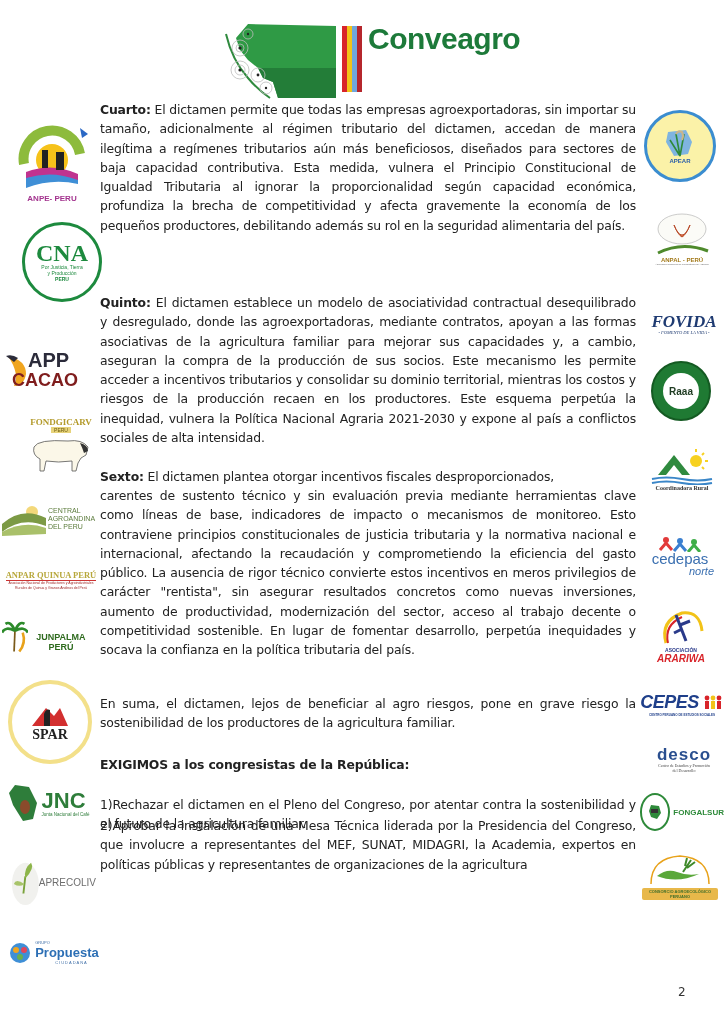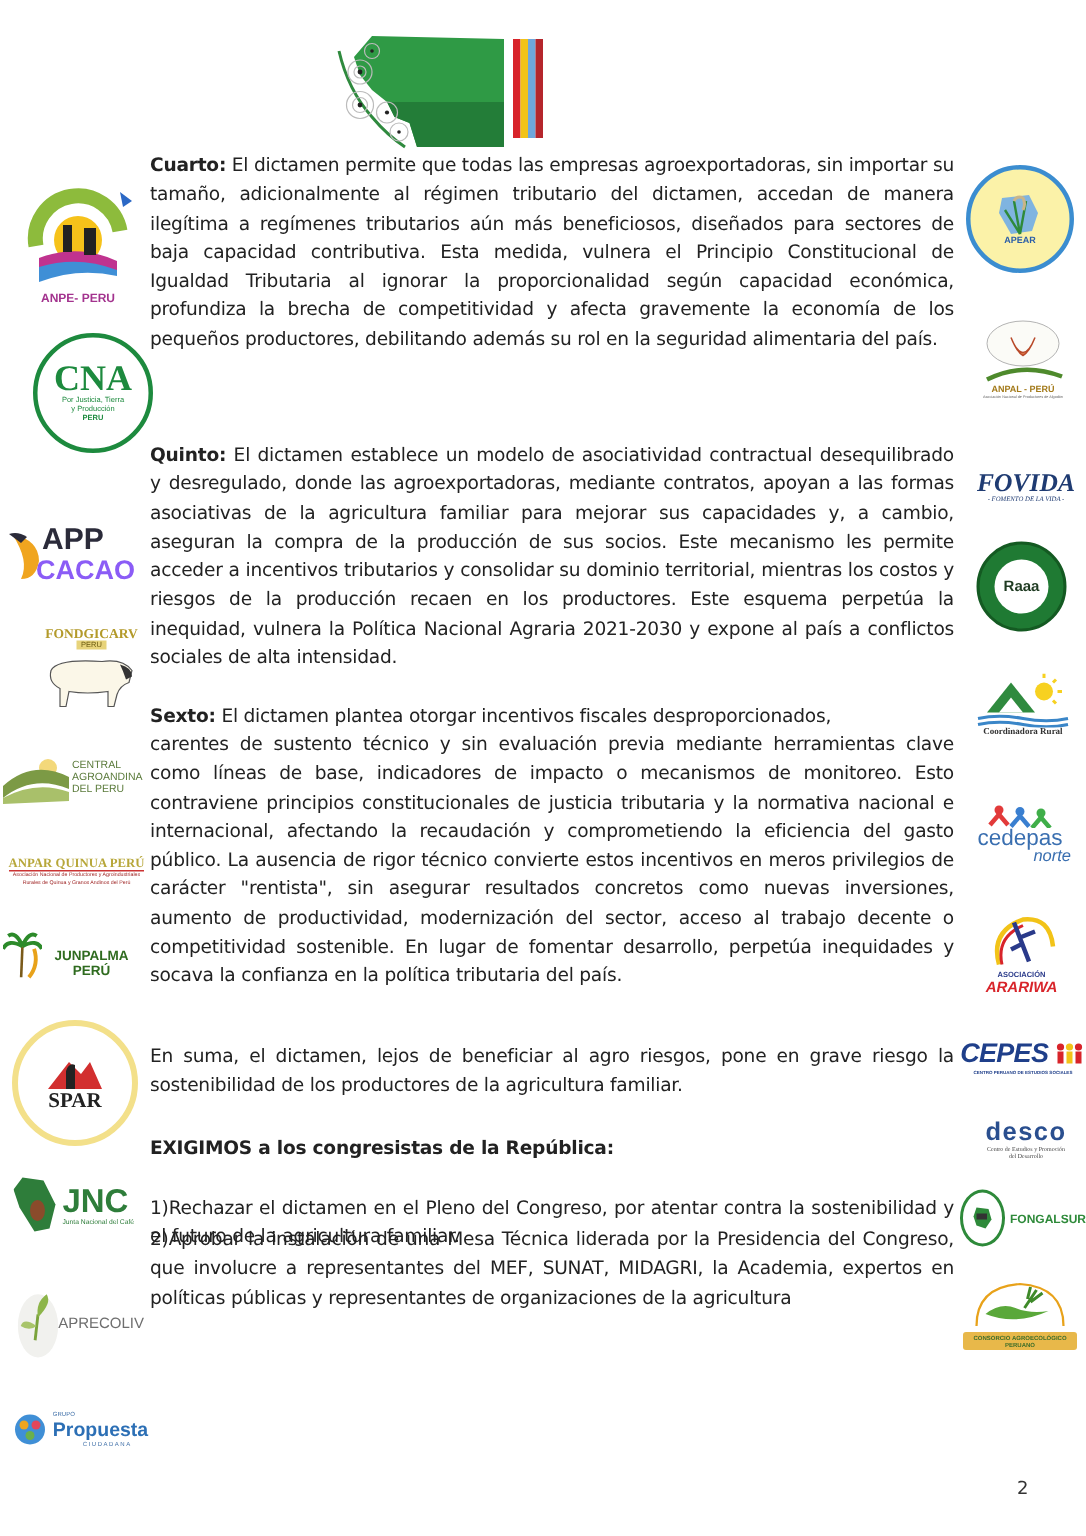--- a/index.html
+++ b/index.html
@@ -49,20 +49,21 @@
         <circle cx="48" cy="68" r="1.2"></circle>
         <circle cx="30" cy="14" r="1.2"></circle>
       </g>
   </svg>
   <div class="conv-stripes">
     <span style="background:#d8242a"></span>
       <span style="background:#f2c318"></span>
       <span style="background:#6fa7dc"></span>
       <span style="background:#b5262c"></span>
   </div>
+  <div class="conv-title">Conveagro</div>
 </div>
 
 <p class="para" style="top:100px; margin:0;"><b>Cuarto:</b><span> El dictamen permite que todas las empresas agroexportadoras, sin importar su tamaño, adicionalmente al régimen tributario del dictamen, accedan de manera ilegítima a regímenes tributarios aún más beneficiosos, diseñados para sectores de baja capacidad contributiva. Esta medida, vulnera el Principio Constitucional de Igualdad Tributaria al ignorar la proporcionalidad según capacidad económica, profundiza la brecha de competitividad y afecta gravemente la economía de los pequeños productores, debilitando además su rol en la seguridad alimentaria del país.</span></p>
 
 <p class="para" style="top:293px; margin:0;"><b>Quinto:</b><span> El dictamen establece un modelo de asociatividad contractual desequilibrado y desregulado, donde las agroexportadoras, mediante contratos, apoyan a las formas asociativas de la agricultura familiar para mejorar sus capacidades y, a cambio, aseguran la compra de la producción de sus socios. Este mecanismo les permite acceder a incentivos tributarios y consolidar su dominio territorial, mientras los costos y riesgos de la producción recaen en los productores. Este esquema perpetúa la inequidad, vulnera la Política Nacional Agraria 2021-2030 y expone al país a conflictos sociales de alta intensidad.</span></p>
 
 <div class="para" style="top:467px; text-align:left;"><b>Sexto:</b><span> El dictamen plantea otorgar incentivos fiscales desproporcionados,</span></div>
 <p class="para" style="top:486px; margin:0;">carentes de sustento técnico y sin evaluación previa mediante herramientas clave como líneas de base, indicadores de impacto o mecanismos de monitoreo. Esto contraviene principios constitucionales de justicia tributaria y la normativa nacional e internacional, afectando la recaudación y comprometiendo la eficiencia del gasto público. La ausencia de rigor técnico convierte estos incentivos en meros privilegios de carácter "rentista", sin asegurar resultados concretos como nuevas inversiones, aumento de productividad, modernización del sector, acceso al trabajo decente o competitividad sostenible. En lugar de fomentar desarrollo, perpetúa inequidades y socava la confianza en la política tributaria del país.</p>
 
 <p class="para" style="top:694px; margin:0;">En suma, el dictamen, lejos de beneficiar al agro riesgos, pone en grave riesgo la sostenibilidad de los productores de la agricultura familiar.</p>
@@ -94,21 +95,21 @@
   </div>
 </div>
 
 <div class="logo" style="left:4px; top:350px; width:92px; height:44px; align-items:flex-start;">
   <div style="position:relative; height:44px; width:92px;">
     <svg style="position:absolute; left:0; top:4px;" width="26" height="34" viewBox="0 0 26 34">
       <path d="M4 2 Q22 6 22 20 Q20 32 10 32 Q16 20 4 2 Z" fill="#f0a51f"></path>
       <path d="M2 2 Q8 0 14 4 L10 8 Z" fill="#2b2b3a"></path>
     </svg>
     <div style="position:absolute; left:24px; top:0; font-size:20px; font-weight:bold; color:#2b2b3a; line-height:20px;">APP</div>
-    <div style="position:absolute; left:20px; top:20px; font-size:18px; font-weight:bold; color:#8b5cf6; line-height:20px;">CACAO</div>
+    <div style="position:absolute; left:8px; top:20px; font-size:18px; font-weight:bold; color:#7f1d1d; line-height:20px;">CACAO</div>
   </div>
 </div>
 
 <div class="logo" style="left:20px; top:410px; width:82px; height:70px;">
   <div style="font-family:'Liberation Serif',serif; font-size:9px; font-weight:bold; color:#b39a2a;">FONDGICARV</div>
   <div style="font-size:5px; color:#6b5a10; background:#e7d37a; padding:0 3px;">PERU</div>
   <svg width="66" height="40" viewBox="0 0 66 40">
     <path d="M6 14 Q10 6 40 8 Q54 6 60 14 L58 22 Q52 24 50 30 L48 38 L44 38 L44 28 Q30 30 18 28 L16 38 L12 38 L12 26 Q4 22 6 14 Z" fill="#fbf7e8" stroke="#555" stroke-width="0.8"></path>
     <path d="M52 10 Q60 12 60 18 L56 20 Q54 14 52 10 Z" fill="#333"></path>
   </svg>

